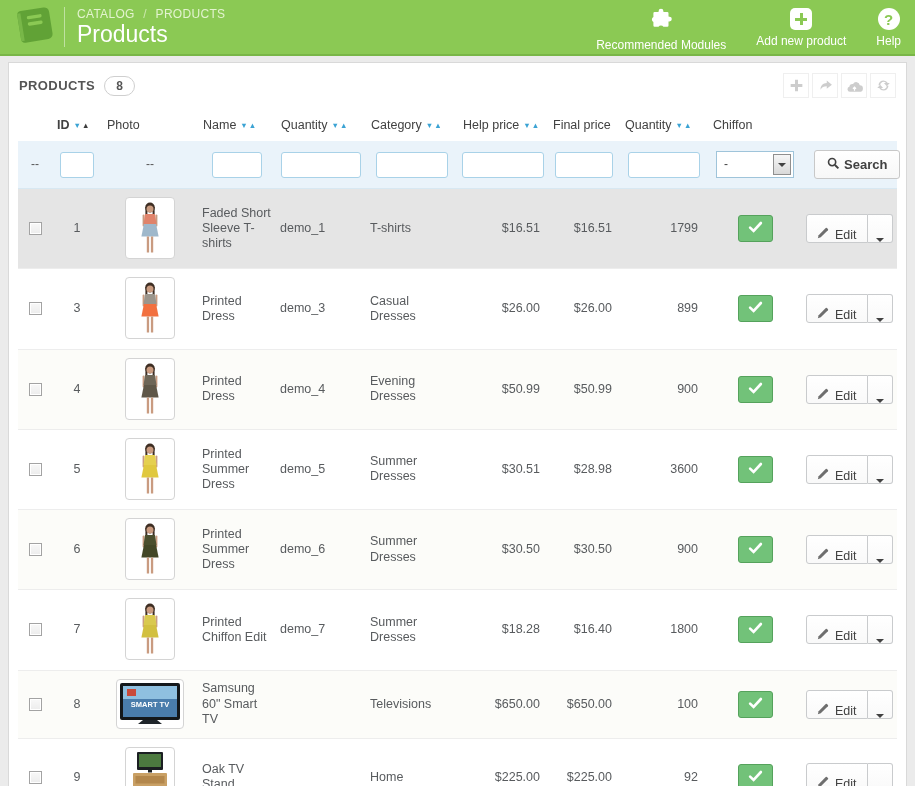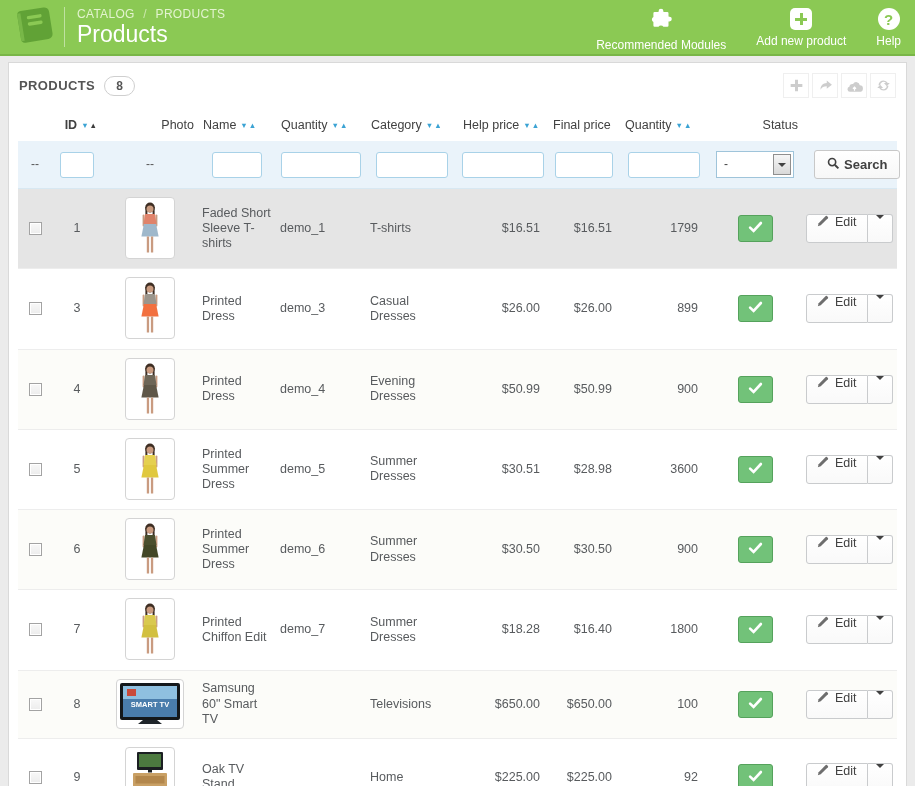--- a/index.html
+++ b/index.html
@@ -39,21 +39,21 @@
   
   .table-wrap { padding:0 9px 0 9px; }
   table { width:100%; border-collapse:collapse; table-layout:fixed; }
   col.c-check{width:34px} col.c-id{width:50px} col.c-photo{width:96px} col.c-name{width:78px}
   col.c-ref{width:90px} col.c-cat{width:92px} col.c-base{width:90px} col.c-final{width:72px}
   col.c-qty{width:88px} col.c-status{width:94px} col.c-actions{width:auto}
 
   thead th { font-size:12.5px; color:#414141; font-weight:normal; text-align:left;
              padding:12px 4px 9px 5px; white-space:nowrap; }
   thead th.sorted { font-weight:bold; }
-  thead th.center { text-align:right; }
+  thead th.center { text-align:left; }
   .sort-arrows { display:inline-block; margin-left:4px; font-size:7.5px; letter-spacing:1px;
                  vertical-align:1px; cursor:pointer; }
   .sort-arrows .down { color:#3BA3D4; }
   .sort-arrows .up { color:#3BA3D4; }
   .sort-arrows .up.active { color:#3C3C3C; }
 
   tr.filter-row td { background:#EAF3FA; padding:9px 4px; border-top:1px solid #BFD8E6;
                      border-bottom:1px solid #D8E8F2; text-align:center; font-size:12px; color:#555; }
   .filter-input { height:26px; border:1px solid #A9D2E8; border-radius:3px; background:#fff;
                   font-size:12px; padding:0 5px; color:#444; font-family:inherit; }
@@ -85,21 +85,21 @@
   .checkbox { display:inline-block; width:13px; height:13px; border:1px solid #A3A3A3;
               background:linear-gradient(#F8F8F8,#ECECEC); vertical-align:middle; cursor:pointer;
               box-shadow:inset 0 0 0 1px #fff; }
   .thumb { display:inline-block; background:#fff; border:1px solid #D4D4D4; border-radius:4px;
            padding:2px; line-height:0; cursor:pointer; }
   .status-btn { width:35px; height:27px; background:#72C279; border:1px solid #55A25C;
                 border-radius:3px; cursor:pointer; display:inline-flex; align-items:center;
                 justify-content:center; }
   .btn-group { display:inline-flex; }
   .btn { height:29px; background:linear-gradient(#FFFFFF,#F9F9F9); border:1px solid #C9CBCD;
-         color:#414141; font-size:12.5px; cursor:pointer; display:inline-flex; align-items:flex-start;
+         color:#414141; font-size:12.5px; cursor:pointer; display:inline-flex; align-items:flex-end;
          font-family:inherit; }
   .btn.edit { padding:0 10px; gap:6px; border-radius:3px 0 0 3px; }
   .btn.caret-btn { width:25px; justify-content:center; border-left:none; border-radius:0 3px 3px 0; }
 </style>
 </head>
 <body>
 
 <div class="page-header">
   <div class="ph-icon">
     <svg width="46" height="46" viewBox="0 0 46 46">
@@ -189,21 +189,21 @@
         <tr>
             <th class="c-check"></th>
             <th class="center sorted"><span>ID</span><span class="sort-arrows"><span class="down">▼</span><span class="up active">▲</span></span></th>
             <th class="center"><span>Photo</span></th>
             <th><span>Name</span><span class="sort-arrows"><span class="down">▼</span><span class="up">▲</span></span></th>
             <th><span>Quantity</span><span class="sort-arrows"><span class="down">▼</span><span class="up">▲</span></span></th>
             <th><span>Category</span><span class="sort-arrows"><span class="down">▼</span><span class="up">▲</span></span></th>
             <th><span>Help price</span><span class="sort-arrows"><span class="down">▼</span><span class="up">▲</span></span></th>
             <th><span>Final price</span></th>
             <th><span>Quantity</span><span class="sort-arrows"><span class="down">▼</span><span class="up">▲</span></span></th>
-            <th class="center"><span>Status</span></th>
+            <th class="center"><span>Chiffon</span></th>
             <th></th>
           </tr>
       </thead>
       <tbody>
         <tr class="filter-row">
           <td>--</td>
           <td><input class="filter-input fi-id" style=""></td>
           <td>--</td>
           <td><input class="filter-input fi-name" style=""></td>
           <td><input class="filter-input fi-ref" style=""></td>

